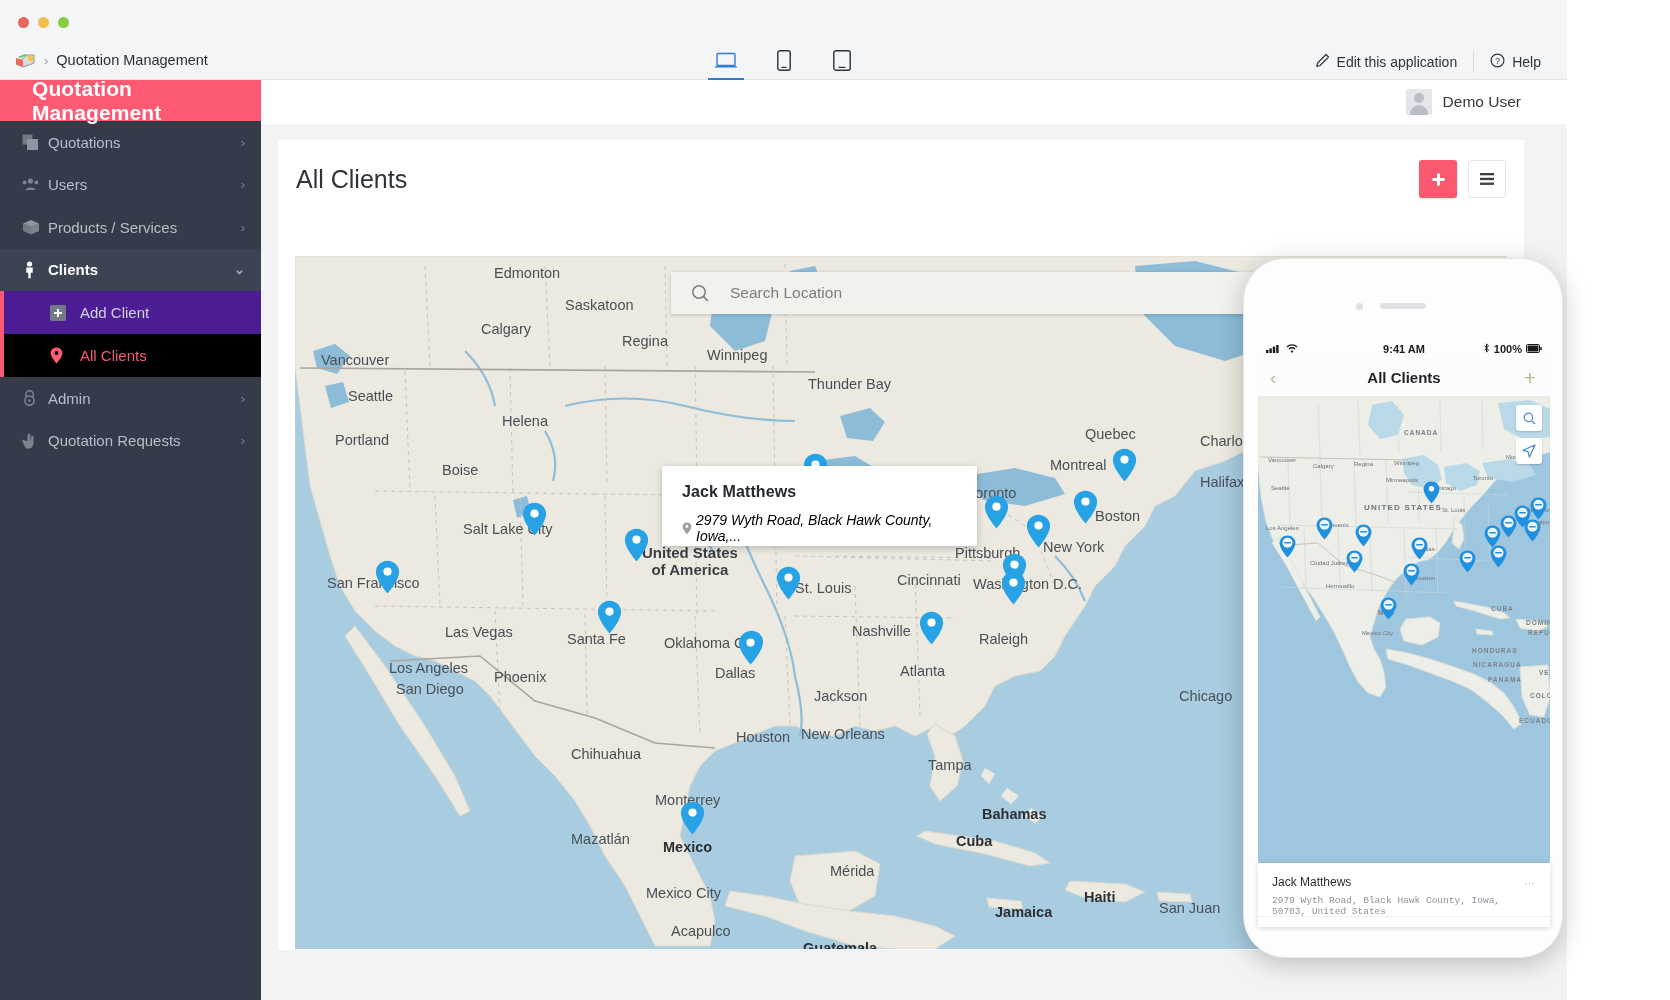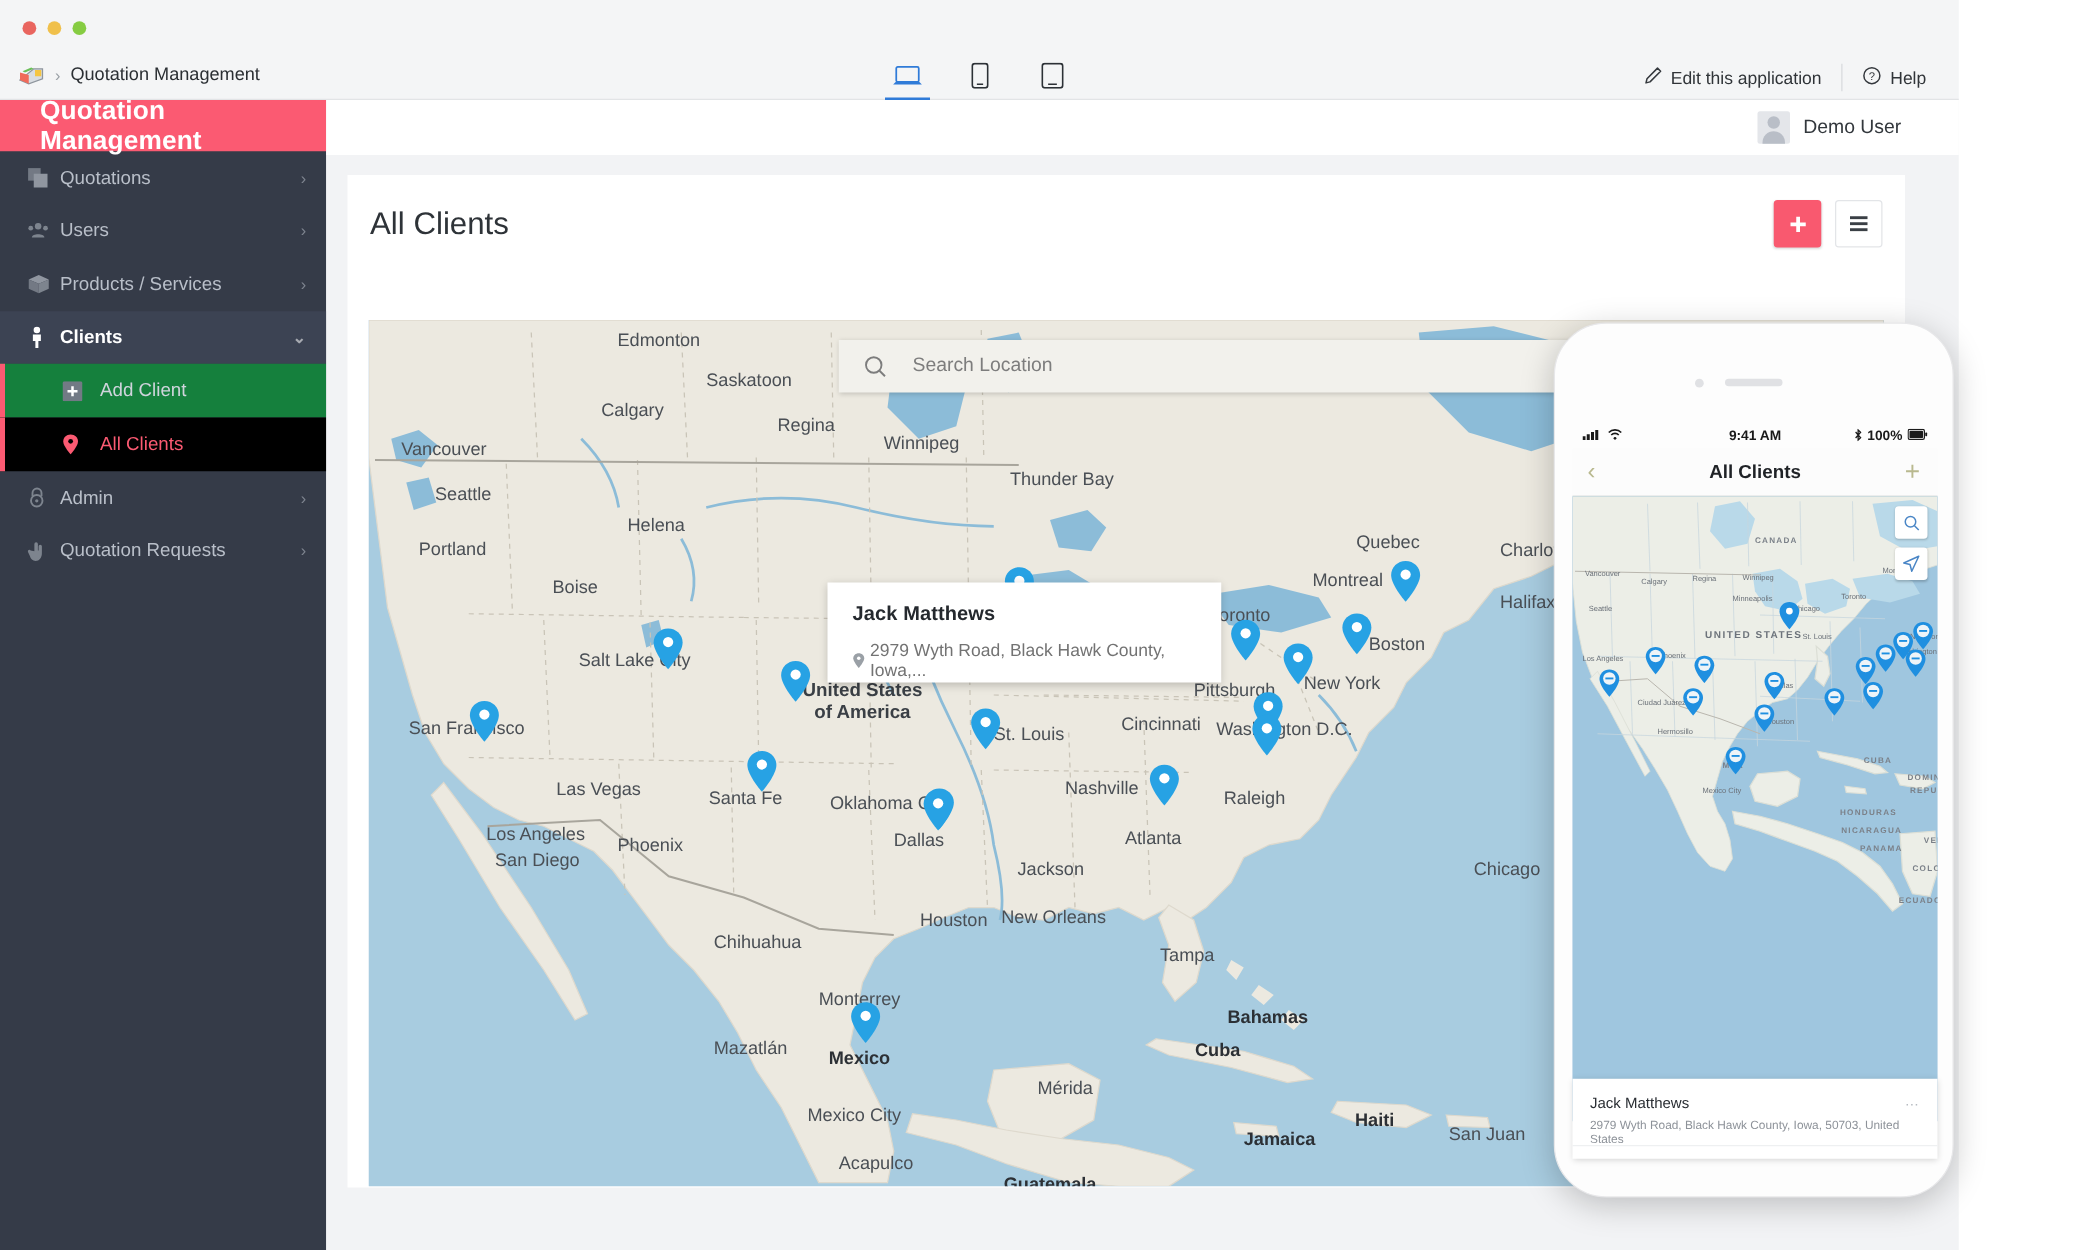--- a/index.html
+++ b/index.html
@@ -41,21 +41,21 @@
   
   .sidebar { position:absolute; left:0; top:80px; width:261px; height:920px; background:#353b48; }
   .sb-head { height:41px; background:#fb5a72; display:flex; align-items:center; padding-left:32px; }
   .sb-head span { color:#fff; font-size:21px; font-weight:700; letter-spacing:.1px; }
   .sb-item { height:42.5px; display:flex; align-items:center; padding:0 16px 0 22px; color:#b9bfc9; font-size:15px; position:relative; }
   .sb-item .ico { width:26px; display:flex; align-items:center; justify-content:flex-start; opacity:.72; }
   .sb-item .lbl { flex:1; }
   .sb-item .chev { opacity:.55; font-size:13px; }
   .sb-item.open { background:#3c4353; color:#fff; font-weight:700; }
   .sb-item.open .ico { opacity:1; }
-  .sub-item { height:43px; display:flex; align-items:center; padding-left:50px; font-size:15px; color:#cfd4dc; position:relative; background:#15803d; }
+  .sub-item { height:43px; display:flex; align-items:center; padding-left:50px; font-size:15px; color:#cfd4dc; position:relative; background:#4c1d95; }
   .sub-item::before{ content:""; position:absolute; left:0; top:0; bottom:0; width:4px; background:#fb5a72; }
   .sub-item .sico{ width:30px; display:flex; align-items:center; }
   .sub-item.active { background:#000; color:#fb5a72; }
 
   
   .content { position:absolute; left:261px; top:80px; width:1306px; height:920px; background:#f2f3f5; }
   .userbar { height:44px; background:#fff; display:flex; align-items:center; justify-content:flex-end; padding-right:46px; gap:11px; }
   .avatar { width:26px; height:26px; background:#e4e6ea; position:relative; overflow:hidden; border-radius:2px; }
   .avatar::before{content:"";position:absolute;left:50%;top:4px;transform:translateX(-50%);width:10px;height:10px;border-radius:50%;background:#b9bec7;}
   .avatar::after{content:"";position:absolute;left:50%;top:16px;transform:translateX(-50%);width:18px;height:12px;border-radius:9px 9px 0 0;background:#b9bec7;}
@@ -69,21 +69,21 @@
 
   
   .map { position:absolute; left:17px; top:116px; width:1212px; height:693px; overflow:hidden; background:#a8cce0; }
   .map svg { display:block; }
   .searchbox { position:absolute; right:18px; top:16px; width:818px; height:42px; background:#f2f1ec; box-shadow:0 1px 4px rgba(0,0,0,.18); display:flex; align-items:center; padding-left:20px; gap:20px; }
   .searchbox .ph { font-size:15.5px; color:#7d7d7d; }
   .attrib { position:absolute; right:0px; bottom:4px; background:rgba(255,255,255,.55); font-size:12.5px; color:#3c4045; padding:2px 6px; }
 
   .popup { position:absolute; left:367px; top:210px; width:315px; height:80px; background:#fff; box-shadow:0 2px 7px rgba(0,0,0,.22); padding:17px 20px 0 20px; }
   .popup .pname { font-size:16px; color:#25292e; font-weight:700; letter-spacing:.1px; }
-  .popup .paddr { font-size:14px; color:#737373; margin-top:11px; display:flex; align-items:center; gap:4px; }
+  .popup .paddr { font-size:14px; color:#000000; margin-top:11px; display:flex; align-items:center; gap:4px;font-style:italic; }
 
   .marker { position:absolute; width:25px; height:34px; }
   .marker svg { display:block; }
 
   .maplabel { position:absolute; font-size:14.5px; color:#4a4f55; white-space:nowrap; }
   .maplabel.bold { font-weight:700; color:#2c3035; }
   .maplabel.big { font-size:15px; font-weight:700; color:#3a3f45; text-align:center; }
 
   
   .phone {
@@ -98,21 +98,21 @@
   .ph-status .right{position:absolute;right:8px;display:flex;align-items:center;gap:4px;}
   .ph-nav{position:absolute;left:14px;top:100px;width:292px;height:38px;background:#fcfcfc;display:flex;align-items:center;justify-content:center;border-bottom:1px solid #eceded;}
   .ph-nav .ttl{font-size:15px;font-weight:700;color:#1f2226;}
   .ph-nav .back{position:absolute;left:12px;font-size:19px;color:#b9b98f;}
   .ph-nav .plus{position:absolute;right:14px;font-size:21px;color:#b9b98f;}
   .ph-map{position:absolute;left:14px;top:138px;width:292px;height:500px;overflow:hidden;background:#9fc6df;}
   .ph-tools{position:absolute;right:8px;top:8px;display:flex;flex-direction:column;gap:7px;}
   .ph-tool{width:26px;height:26px;background:#fff;border-radius:3px;display:flex;align-items:center;justify-content:center;box-shadow:0 1px 2px rgba(0,0,0,.2);}
   .ph-card{position:absolute;left:14px;bottom:30px;width:292px;height:64px;background:#fff;box-shadow:0 1px 5px rgba(0,0,0,.17);padding:12px 14px;}
   .ph-card .n{font-size:12px;color:#2a2e33;}
-  .ph-card .a{font-size:9.5px;color:#8d9299;margin-top:6px;}
+  .ph-card .a{font-size:9.5px;color:#8d9299;margin-top:6px;font-family:Liberation Mono, monospace;}
   .ph-card .dots3{position:absolute;right:14px;top:14px;font-size:11px;color:#b6bbc1;letter-spacing:1px;}
   .ph-card .line{position:absolute;left:0;right:0;bottom:10px;height:1px;background:#eef0f1;}
   .ph-marker{position:absolute;width:17px;height:23px;}
   .ph-lbl{position:absolute;font-size:6px;color:#6a7078;white-space:nowrap;}
   .ph-lbl.cap{font-size:6.5px;font-weight:700;letter-spacing:1px;color:#7b8189;}
   .ph-lbl.us{font-size:8px;font-weight:700;letter-spacing:1.2px;color:#6d737b;}
 </style>
 </head>
 <body>
 

